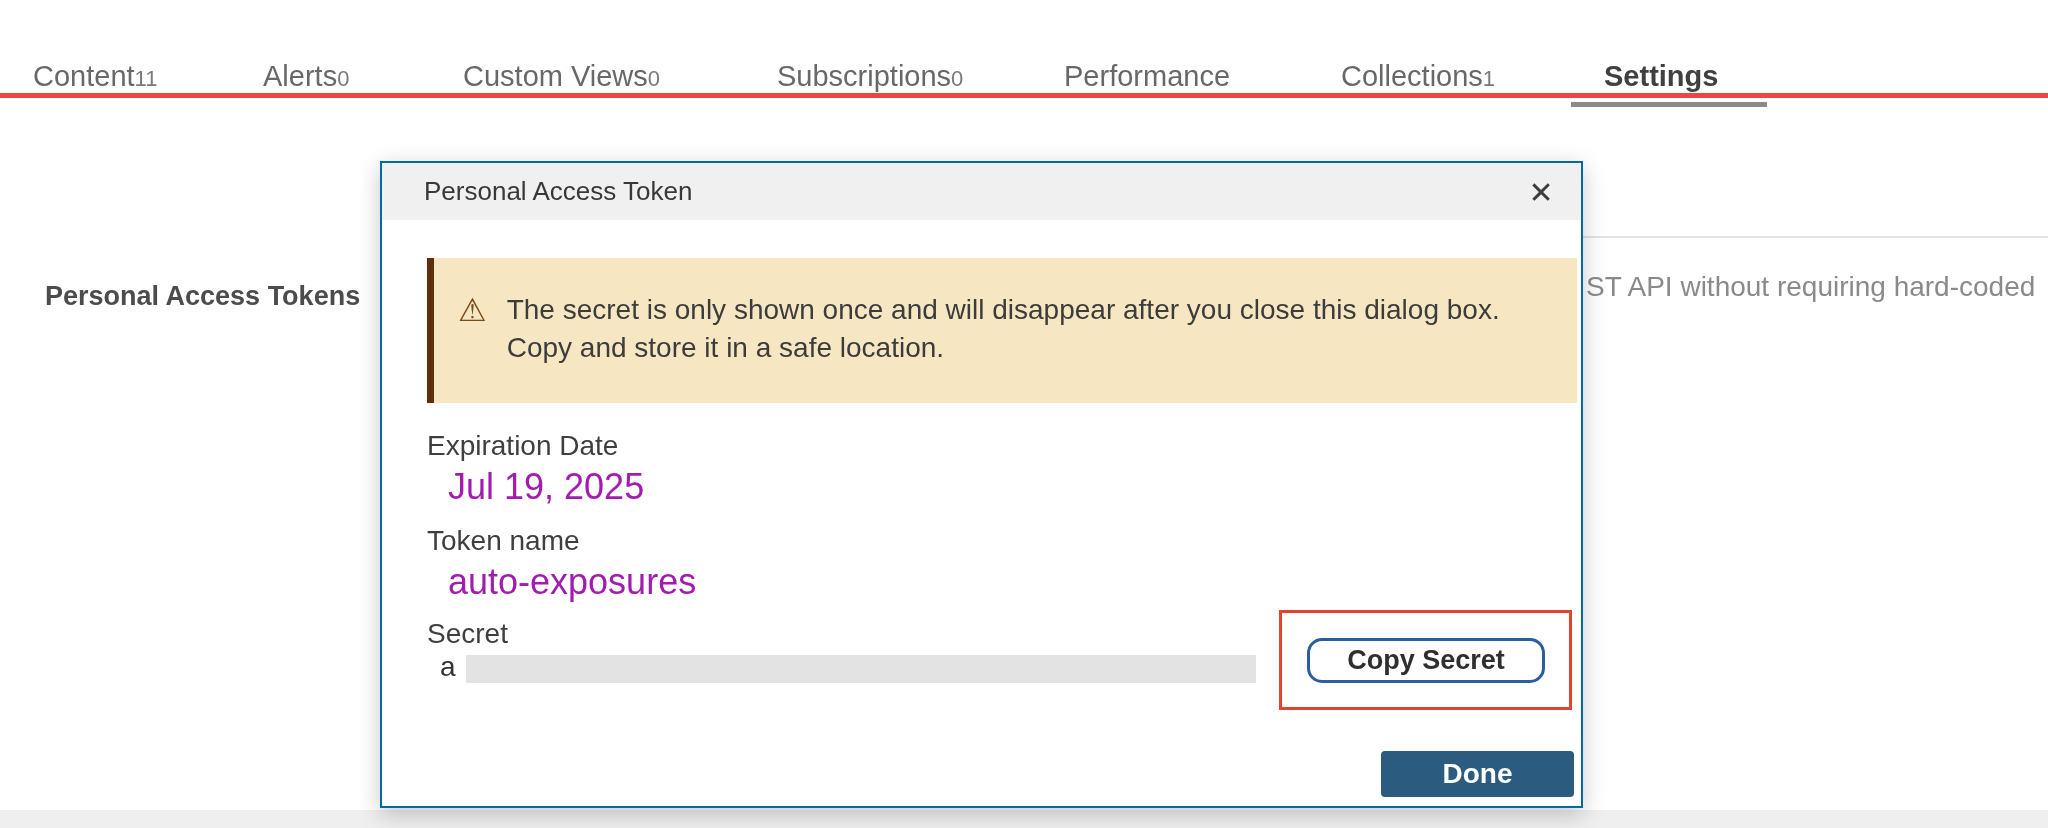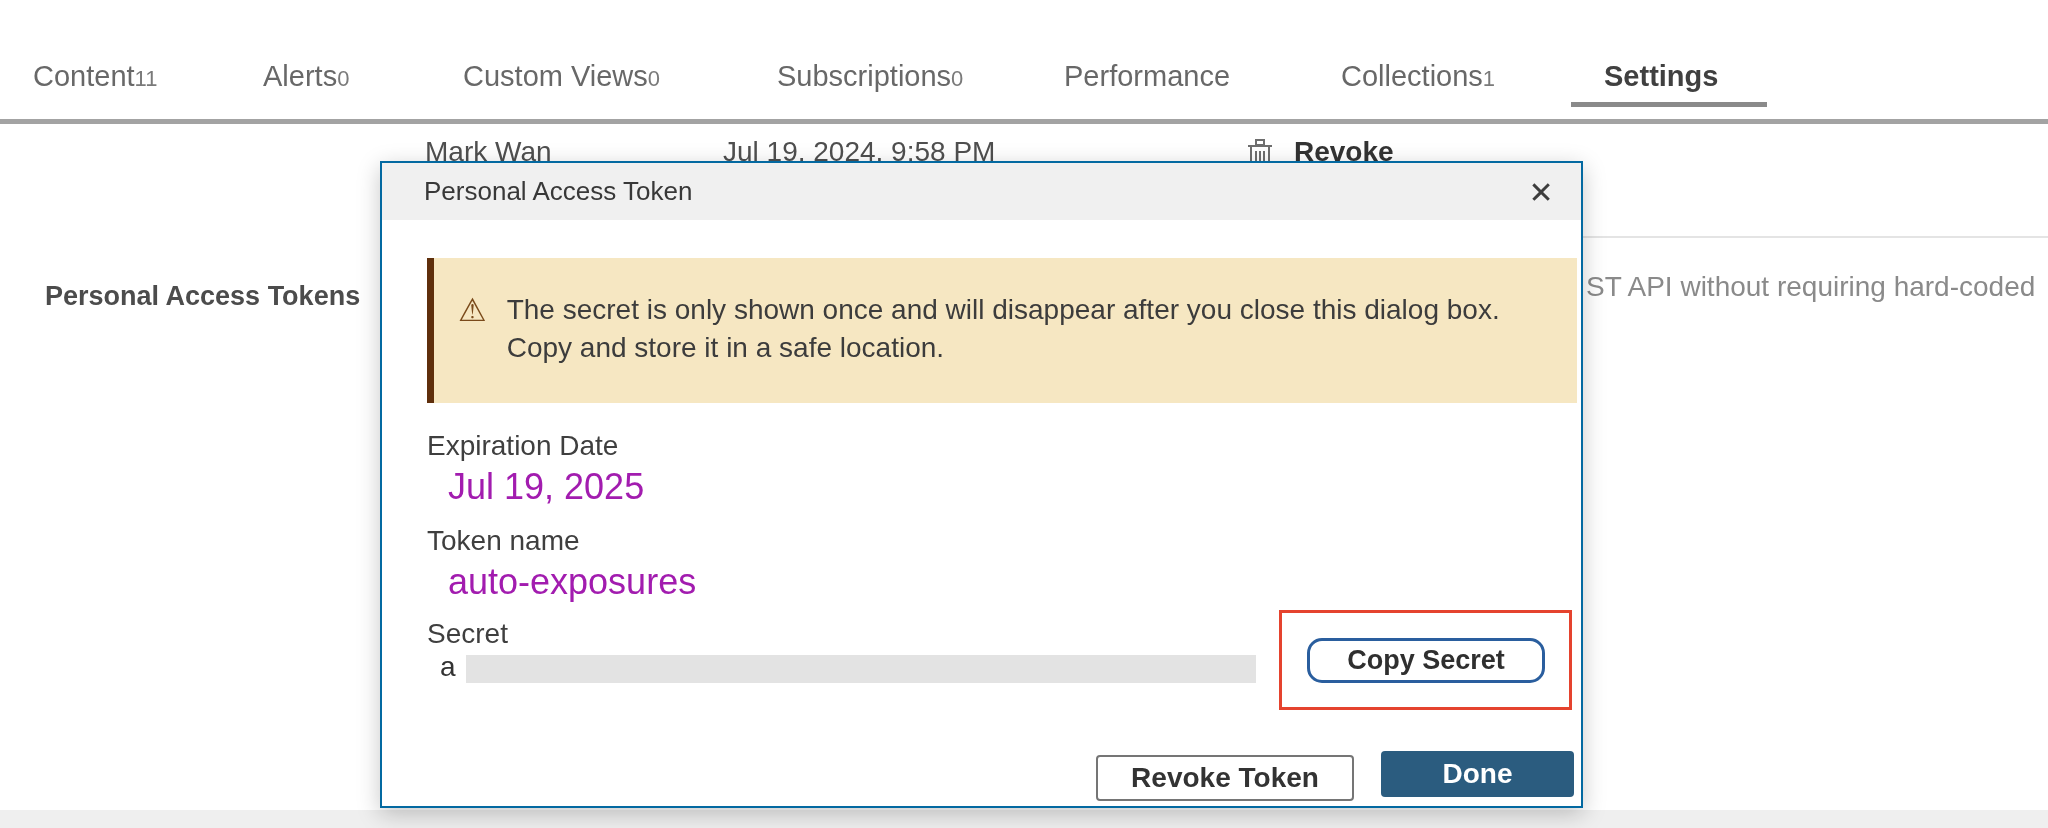--- a/index.html
+++ b/index.html
@@ -1,21 +1,21 @@
 <!DOCTYPE html>
 <html style="--accent-blue: #2a5e9e; --primary-button: #2b5c7f; --warning-bg: #f6e7c2; --warning-border: #5f2f0c; --warning-icon: #7a4a1a; --annotation-red: #e5432e; --active-tab-underline: #8a8a8a;"><head>
 <meta charset="utf-8">
 <style>
   * { box-sizing: border-box; margin: 0; padding: 0; }
   html,body { background:#fff; }
   body { font-family: "Liberation Sans", "DejaVu Sans", sans-serif; }
   #screen { position: relative; width: 2048px; height: 828px; overflow: hidden; background:#fff; }
 
   
-  .tabbar { position:absolute; left:0; top:0; width:2048px; height:124px; border-bottom:5px solid #a3a3a3; background:#fff; z-index:2; }
+  .tabbar { position:absolute; left:0; top:0; width:2048px; height:98px; border-bottom:5px solid #ef4444; background:#fff; z-index:2; }
   .tab { position:absolute; top:60px; display:flex; align-items:baseline; font-size:29px; color:#686868; cursor:pointer; white-space:nowrap; }
   .tab .count { font-size:22px; color:#7a7a7a; }
   .tab.active { font-weight:bold; color:#404040; }
   .active-underline { position:absolute; left:1571px; top:102px; width:196px; height:5px; background:var(--active-tab-underline,#8a8a8a); z-index:3; }
 
   
   .bg-row { position:absolute; top:136px; left:0; width:2048px; height:40px; z-index:1; color:#4f4f4f; font-size:28px; }
   .bg-row .user { position:absolute; left:425px; top:0; }
   .bg-row .date { position:absolute; left:723px; top:0; }
   .bg-row .trash { position:absolute; left:1247px; top:2px; }
@@ -76,35 +76,20 @@
     <div class="tab" style="left:1341px">
         <span>Collections</span>
         <span class="count">1</span>
       </div>
     <div class="tab active" style="left:1604px">
         <span>Settings</span>
       </div>
   </div>
   <div class="active-underline"></div>
 
-  <div class="bg-row">
-    <span class="user">Mark Wan</span>
-    <span class="date">Jul 19, 2024, 9:58 PM</span>
-    <span class="trash">
-      <svg width="26" height="30" viewBox="0 0 26 30" fill="none" stroke="#6e6e6e" stroke-width="2">
-        <rect x="4" y="8" width="18" height="20" rx="1"></rect>
-        <line x1="1" y1="8" x2="25" y2="8"></line>
-        <rect x="9" y="2" width="8" height="5"></rect>
-        <line x1="9" y1="13" x2="9" y2="24"></line>
-        <line x1="13" y1="13" x2="13" y2="24"></line>
-        <line x1="17" y1="13" x2="17" y2="24"></line>
-      </svg>
-    </span>
-    <span class="action">Revoke</span>
-  </div>
 
   <div class="section-label">Personal Access Tokens</div>
   <div class="right-divider"></div>
   <div class="right-desc">ST API without requiring hard-coded</div>
   <div class="bottom-strip"></div>
 
   <div class="modal">
     <div class="modal-header">
       <span class="modal-title">Personal Access Token</span>
       <span class="modal-close">✕</span>
@@ -121,17 +106,16 @@
     <div class="f-label" style="top:362px">Token name</div>
     <div class="f-value" style="top:398px">auto-exposures</div>
 
     <div class="f-label" style="top:455px">Secret</div>
     <div class="secret-a">a</div>
     <div class="secret-bar"></div>
 
     <button class="copy-btn">Copy Secret</button>
     <div class="annotation-box"></div>
 
-    <button class="revoke-btn">Revoke Token</button>
     <button class="done-btn">Done</button>
   </div>
 
 </div>
 
 </body></html>

